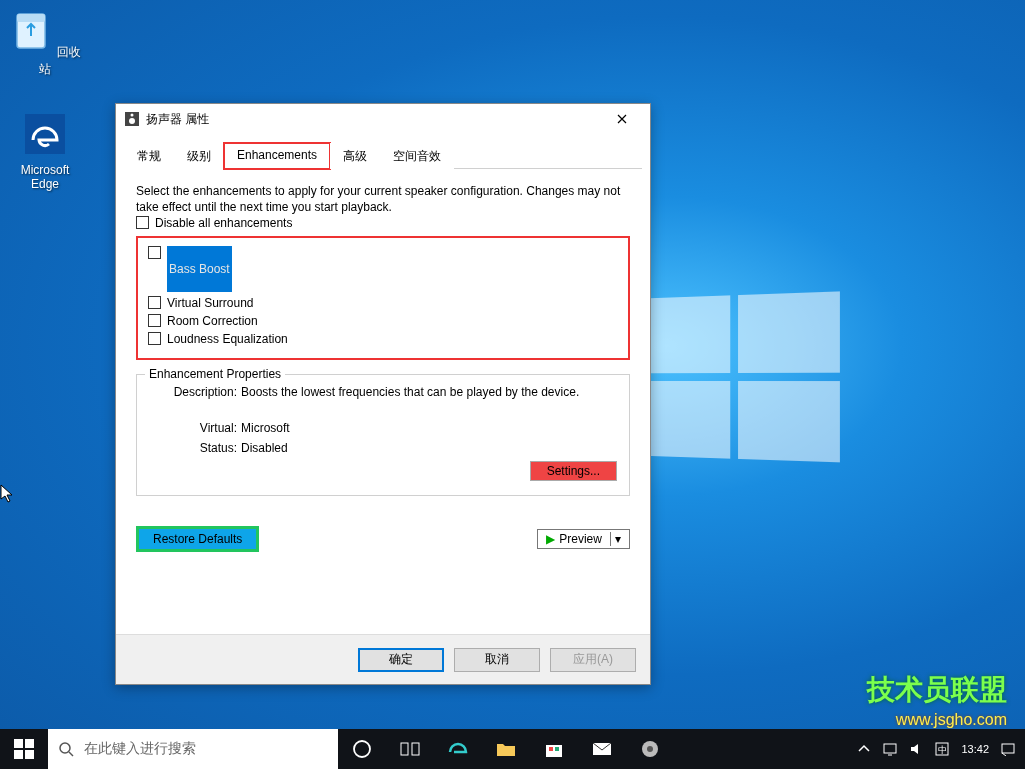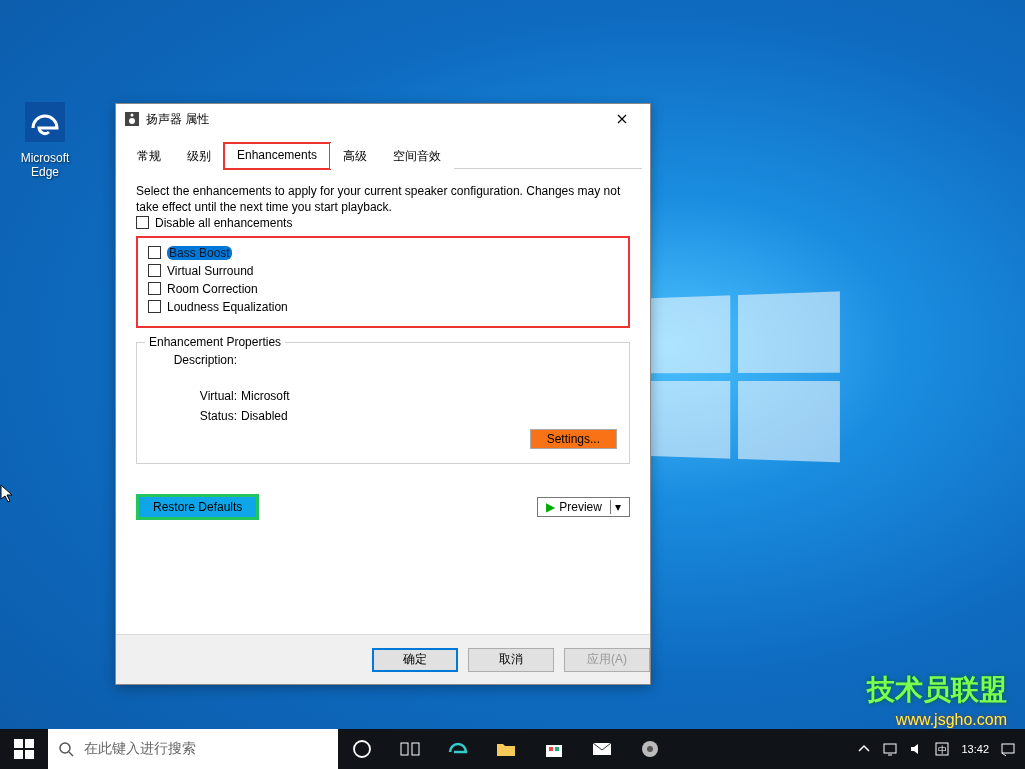--- a/index.html
+++ b/index.html
@@ -16,21 +16,21 @@
 .winlogo .q { position: absolute; background: rgba(255,255,255,0.55); filter: blur(0.3px); }
 .winlogo .q1 { left: 0; top: 0; width: 90px; height: 78px; }
 .winlogo .q2 { left: 98px; top: 0; width: 100px; height: 78px; }
 .winlogo .q3 { left: 0; top: 86px; width: 90px; height: 78px; }
 .winlogo .q4 { left: 98px; top: 86px; width: 100px; height: 78px; }
 
 
 .desktop-icon { position: absolute; width: 74px; text-align: center; color: #fff; font-size: 12px; text-shadow: 1px 1px 2px rgba(0,0,0,.6); }
 .desktop-icon .glyph { width: 44px; height: 44px; margin: 0 auto 4px; }
 .di-recycle { left: 8px; top: 8px; }
-.di-edge { left: 8px; top: 100px; }
+.di-edge { left: 8px; top: 112px; }
 
 
 .dialog {
   position: absolute; left: 115px; top: 103px; width: 536px; height: 582px;
   background: #fff; border: 1px solid #888; box-shadow: 0 3px 12px rgba(0,0,0,.3);
   display: flex; flex-direction: column;
 }
 .titlebar { height: 30px; display: flex; align-items: center; padding: 0 8px; }
 .titlebar .title { font-size: 12px; flex: 1; margin-left: 6px; }
 .titlebar .close { width: 40px; height: 28px; display: flex; align-items: center; justify-content: center; font-size: 13px; cursor: default; }
@@ -41,37 +41,37 @@
 .tab.highlighted { outline: 2px solid #e33; outline-offset: -1px; }
 
 .content { flex: 1; padding: 14px 20px 10px 20px; font-size: 12px; color: #000; }
 .instruct { margin-bottom: 1px; line-height: 1.35; }
 
 .checkbox-row { display: flex; align-items: flex-start; gap: 6px; margin-bottom: 6px; }
 .cb { width: 13px; height: 13px; border: 1px solid #333; display: inline-block; flex-shrink: 0; }
 
 .enh-list { border: 2px solid #e33; padding: 8px 10px; margin-bottom: 14px; }
 .enh-list .checkbox-row { margin-bottom: 4px; }
-.enh-list .sel-label { background: #0078d7; color: #0f172a; padding: 0 2px; border-radius: 6px; }
+.enh-list .sel-label { background: #0078d7; color: #e5e5e5; padding: 16px 2px; }
 
 .fieldset { border: 1px solid #d0d0d0; padding: 10px 12px 14px 12px; position: relative; margin-bottom: 30px; }
 .fieldset .legend { position: absolute; top: -8px; left: 8px; background: #fff; padding: 0 4px; font-size: 12px; }
 .prop-row { display: flex; margin-bottom: 6px; }
 .prop-label { width: 92px; text-align: right; padding-right: 4px; }
 .prop-val { flex: 1; }
-.settings-btn { float: right; padding: 2px 16px; font-size: 12px; border: 1px solid #aaa; background: #f97316; }
+.settings-btn { float: right; padding: 2px 16px; font-size: 12px; border: 1px solid #aaa; background: #ef4444; }
 .clearfix::after { content: ""; display: block; clear: both; }
 
 .actions { display: flex; justify-content: space-between; align-items: center; }
 .btn { padding: 3px 14px; font-size: 12px; border: 3px solid #22c55e; background: #0ea5e9; }
 .preview-btn { display: flex; align-items: center; gap: 4px; border: 1px solid #777; padding: 2px 4px 2px 8px; }
 .preview-btn .tri { color: #0a0; }
 .preview-btn .dd { border-left: 1px solid #777; padding: 0 4px; margin-left: 4px; }
 
-.dialog-footer { height: 50px; background: #f0f0f0; display: flex; justify-content: flex-end; align-items: center; gap: 10px; border-top: 1px solid #ddd; }
+.dialog-footer { height: 50px; background: #f0f0f0; display: flex; justify-content: flex-end; align-items: center; gap: 10px; padding-right: 14px; border-top: 1px solid #ddd; }
 .dbtn { min-width: 86px; height: 24px; font-size: 12px; border: 1px solid #adadad; background: #e1e1e1; }
 .dbtn.primary { border: 2px solid #0078d7; background: #e1e1e1; }
 .dbtn.disabled { color: #999; }
 
 
 .taskbar { position: absolute; left: 0; bottom: 0; width: 100%; height: 40px; background: #101318; display: flex; align-items: center; color: #fff; }
 .tb-btn { width: 48px; height: 40px; display: flex; align-items: center; justify-content: center; }
 .searchbox { flex: 0 0 290px; height: 40px; background: #fff; display: flex; align-items: center; padding-left: 10px; color: #666; font-size: 14px; gap: 10px; }
 .tray { margin-left: auto; display: flex; align-items: center; gap: 12px; padding-right: 10px; font-size: 11px; }
 .tb-icon { width: 22px; height: 22px; }
@@ -86,20 +86,28 @@
 
 <div class="desktop">
 
   <div class="winlogo">
     <div class="q q1"></div>
       <div class="q q2"></div>
       <div class="q q3"></div>
       <div class="q q4"></div>
   </div>
 
+  <div class="desktop-icon di-recycle">
+    <svg class="glyph" viewBox="0 0 44 44">
+      <rect x="8" y="6" width="28" height="34" rx="3" fill="#dff2ff" stroke="#7ab8e6" stroke-width="1.5"></rect>
+      <rect x="8" y="6" width="28" height="8" rx="2" fill="#b8dcf5"></rect>
+      <path d="M18 20 l4 -4 l4 4 M22 16 v12" stroke="#2a9de0" stroke-width="2" fill="none"></path>
+    </svg>
+    <span>回收站</span>
+  </div>
 
   <div class="desktop-icon di-edge">
     <svg class="glyph" viewBox="0 0 44 44">
       <rect x="2" y="2" width="40" height="40" fill="#0a4fa0"></rect>
       <path d="M10 28 a12 12 0 1 1 24 0 h-18 a6 6 0 0 0 10 4" stroke="#fff" stroke-width="3" fill="none"></path>
     </svg>
     <span style="display:block;line-height:1.2;">Microsoft Edge</span>
   </div>
 
   <div class="dialog">
@@ -149,20 +157,21 @@
         <div class="checkbox-row">
           <span class="cb"></span>
           <span>Loudness Equalization</span>
         </div>
       </div>
 
       <div class="fieldset clearfix">
         <div class="legend">Enhancement Properties</div>
         <div class="prop-row">
           <div class="prop-label">Description:</div>
+          <div class="prop-val">Boosts the lowest frequencies that can be played by the device.</div>
         </div>
         <div style="height:16px"></div>
         <div class="prop-row">
           <div class="prop-label">Virtual:</div>
           <div class="prop-val">Microsoft</div>
         </div>
         <div class="prop-row">
           <div class="prop-label">Status:</div>
           <div class="prop-val">Disabled</div>
         </div>

